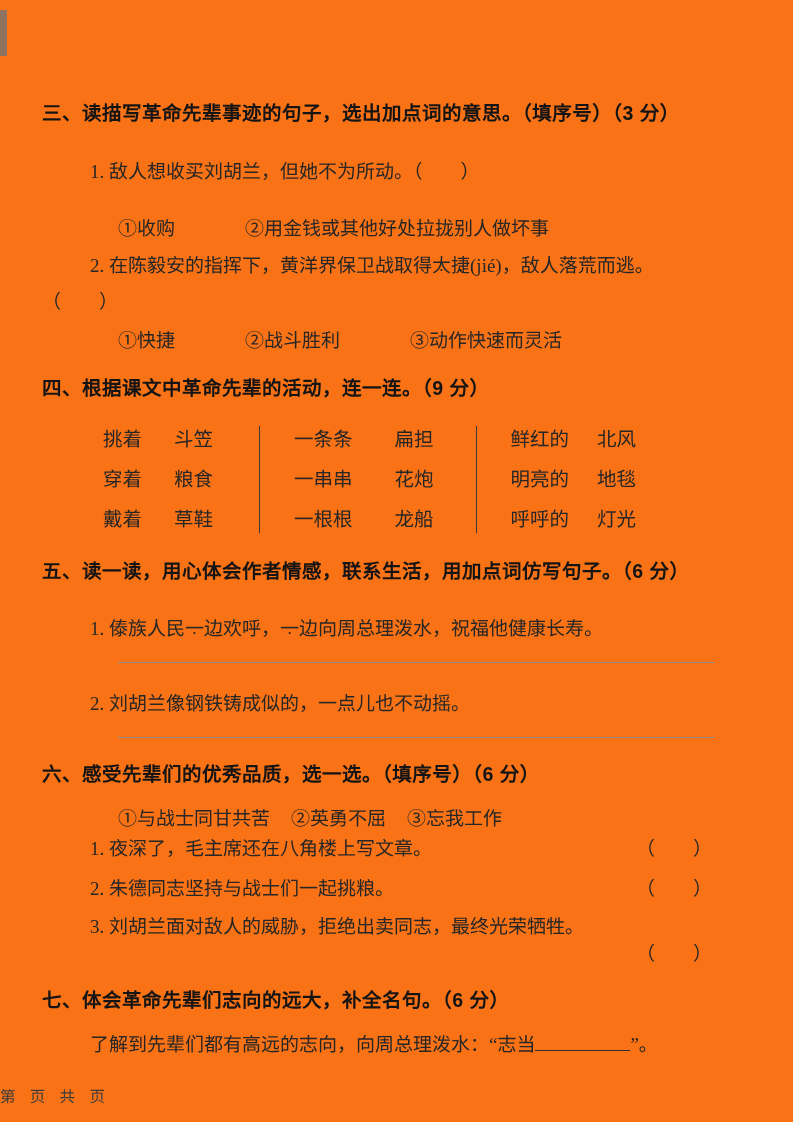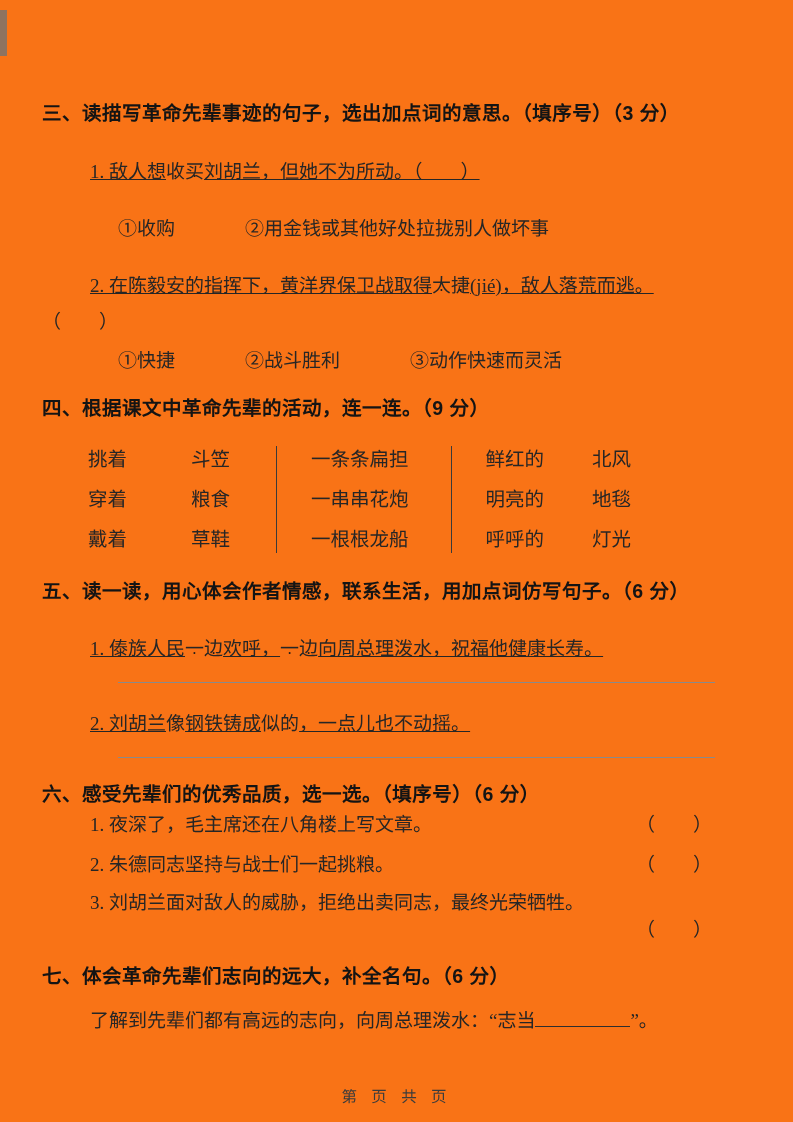--- a/index.html
+++ b/index.html
@@ -28,21 +28,20 @@
     font-weight: 700;
     font-size: 19.5px;
     line-height: 27px;
     color: #141414;
     letter-spacing: .5px;
   }
   .q-line {
     font-size: 19px;
     line-height: 31px;
     margin-left: 48px;
-    text-decoration: underline;
   }
   .opt-line {
     font-size: 19px;
     line-height: 27px;
     margin-left: 76px;
   }
   .opt.gap70 { margin-right: 70px; }
   .opt.gap20 { margin-right: 21px; }
   .carry-line { font-size: 19px; line-height: 27px; margin-left: 0; }
 
@@ -60,23 +59,23 @@
 
   
   .connect-table { display: flex; margin: 24px 0 0 46px; }
   .ct-group {
     display: grid;
     grid-template-columns: max-content max-content;
     row-gap: 13px;
     font-size: 19.5px;
     line-height: 27px;
   }
-  .ct-group.g1 { column-gap: 64px; padding-right: 46px; }
-  .ct-group.g2 { padding: 0 42px 0 34px; border-left: 1.5px solid #3a3a3a; }
-  .ct-group.g3 { column-gap: 48px; padding-left: 34px; border-left: 1.5px solid #3a3a3a; }
+  .ct-group.g1 { column-gap: 32px; padding-right: 46px; margin-left: 15px; }
+  .ct-group.g2 { column-gap: 42px; padding: 0 42px 0 34px; border-left: 1.5px solid #3a3a3a; }
+  .ct-group.g3 { column-gap: 28px; padding-left: 34px; border-left: 1.5px solid #3a3a3a; }
 
   .ans-line {
     margin: 18px 0 0 76px;
     width: 597px;
     height: 0;
     border-bottom: 1.4px solid #8a8a8a;
   }
 
   .s6-item {
     display: flex;
@@ -93,33 +92,33 @@
     width: 95px;
     height: 1em;
     border-bottom: 1.4px solid #2e2e2e;
     vertical-align: baseline;
   }
 
   .footer {
     position: absolute;
     left: 0; right: 0;
     bottom: 16px;
-    text-align: center;
+    text-align: left;
     font-family: "Liberation Sans", "DejaVu Sans", sans-serif;
     font-size: 15.5px;
     letter-spacing: 5px;
     color: #3c3c3c;
     white-space: pre;
   }
 
   
   .mt-h3  { margin-top: 0; }
   .mt-q31 { margin-top: 29px; }
   .mt-o31 { margin-top: 28px; }
-  .mt-q32 { margin-top: 28px; }
+  .mt-q32 { margin-top: 8px; }
   .mt-c32 { margin-top: 7px; }
   .mt-o32 { margin-top: 12px; }
   .mt-h4  { margin-top: 21px; }
   .mt-h5  { margin-top: 25px; }
   .mt-q51 { margin-top: 28px; }
   .mt-q52 { margin-top: 25px; }
   .mt-h6  { margin-top: 23px; }
   .mt-o6  { margin-top: 17px; }
   .mt-i61 { margin-top: 3px; }
   .mt-i62 { margin-top: 13px; }
@@ -183,20 +182,23 @@
     <section>
       <div class="sec-heading mt-h5">五、读一读，用心体会作者情感，联系生活，用加点词仿写句子。（6 分）</div>
       <div class="q-line mt-q51">1. 傣族人民<span class="emch">一</span><span class="emch">边</span>欢呼，<span class="emch">一</span><span class="emch">边</span>向周总理泼水，祝福他健康长寿。</div>
       <div class="ans-line"></div>
       <div class="q-line mt-q52">2. 刘胡兰<span class="emch">像</span>钢铁铸成<span class="emch">似</span><span class="emch">的</span>，一点儿也不动摇。</div>
       <div class="ans-line"></div>
     </section>
 
     <section>
       <div class="sec-heading mt-h6">六、感受先辈们的优秀品质，选一选。（填序号）（6 分）</div>
+      <div class="opt-line mt-o6">
+        <span class="opt gap20">①与战士同甘共苦</span><span class="opt gap20">②英勇不屈</span><span class="opt">③忘我工作</span>
+      </div>
       <div class="s6-item mt-i61">
         <span>1. 夜深了，毛主席还在八角楼上写文章。</span>
         <span class="s6-answer">（　　）</span>
       </div>
       <div class="s6-item mt-i62">
         <span>2. 朱德同志坚持与战士们一起挑粮。</span>
         <span class="s6-answer">（　　）</span>
       </div>
       <div class="s6-item mt-i63">
         <span>3. 刘胡兰面对敌人的威胁，拒绝出卖同志，最终光荣牺牲。</span>

